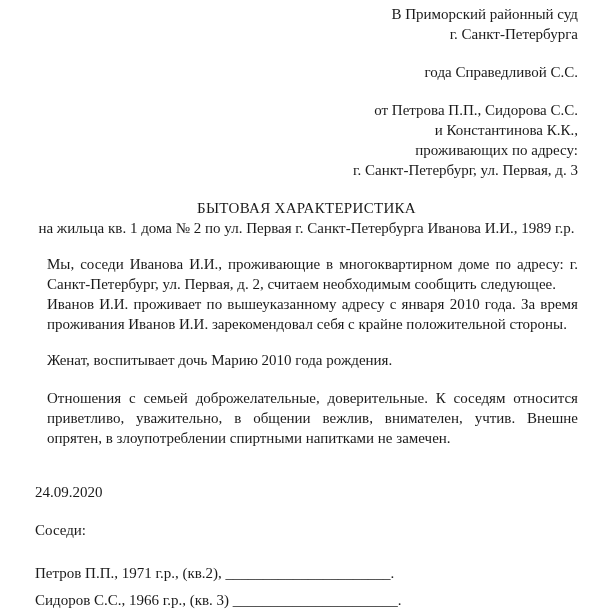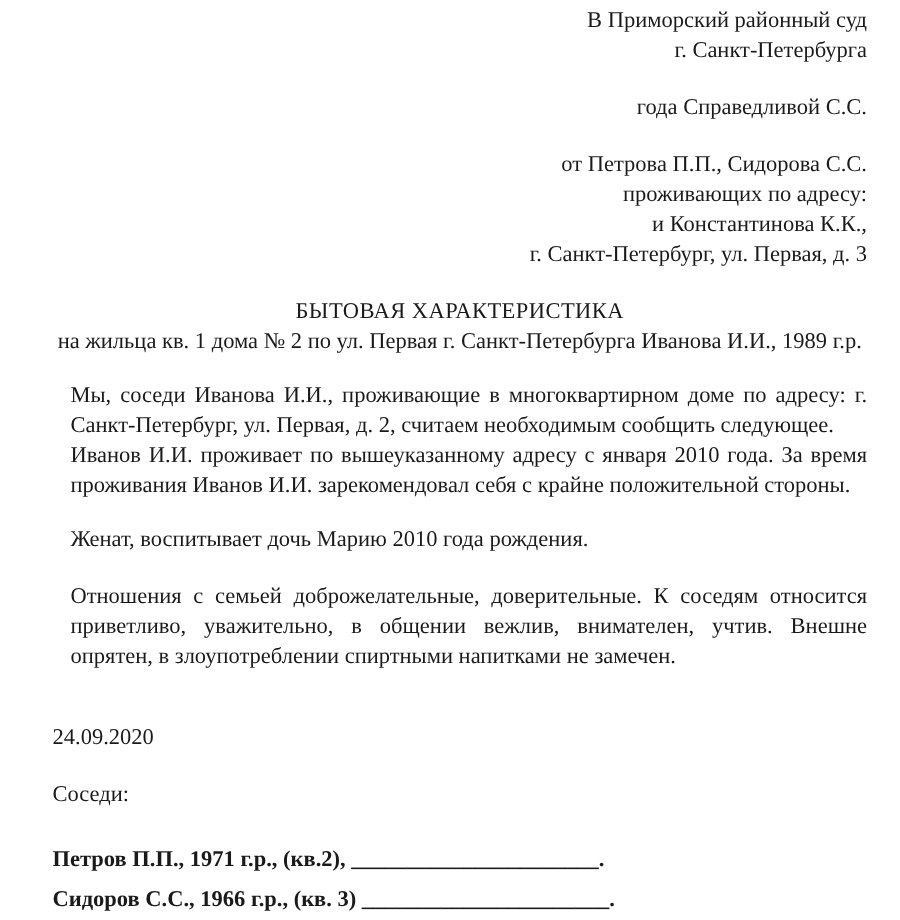--- a/index.html
+++ b/index.html
@@ -18,34 +18,34 @@
   }
   p { margin: 0; }
   .right  { text-align: right; }
   .center { text-align: center; }
   .just   { text-align: justify; margin-left: 12px; }
   .title  { letter-spacing: 0.3px; }
   .mt16 { margin-top: 16px; }
   .mt18 { margin-top: 18px; }
   .mt20 { margin-top: 20px; }
   .mt22 { margin-top: 34px; }
-  .sig  { line-height: 27px; white-space: nowrap; font-weight: bold; }
+  .sig  { line-height: 27px; white-space: nowrap; }
 </style>
 </head>
 <body>
 
 <div class="page">
 
   <div class="right">
     <p>В Приморский районный суд</p>
     <p>г. Санкт-Петербурга</p>
     <p class="mt18">года Справедливой С.С.</p>
     <p class="mt18">от Петрова П.П., Сидорова С.С.</p>
+    <p>и Константинова К.К.,</p>
     <p>проживающих по адресу:</p>
-    <p>и Константинова К.К.,</p>
     <p>г. Санкт-Петербург, ул. Первая, д. 3</p>
   </div>
 
   <div class="center mt18">
     <p class="title">БЫТОВАЯ ХАРАКТЕРИСТИКА</p>
     <p>на жильца кв. 1 дома № 2 по ул. Первая г. Санкт-Петербурга Иванова И.И., 1989 г.р.</p>
   </div>
 
   <div>
     <p class="just mt16">Мы, соседи Иванова И.И., проживающие в многоквартирном доме по адресу: г. Санкт-Петербург, ул. Первая, д. 2, считаем необходимым сообщить следующее.</p>

